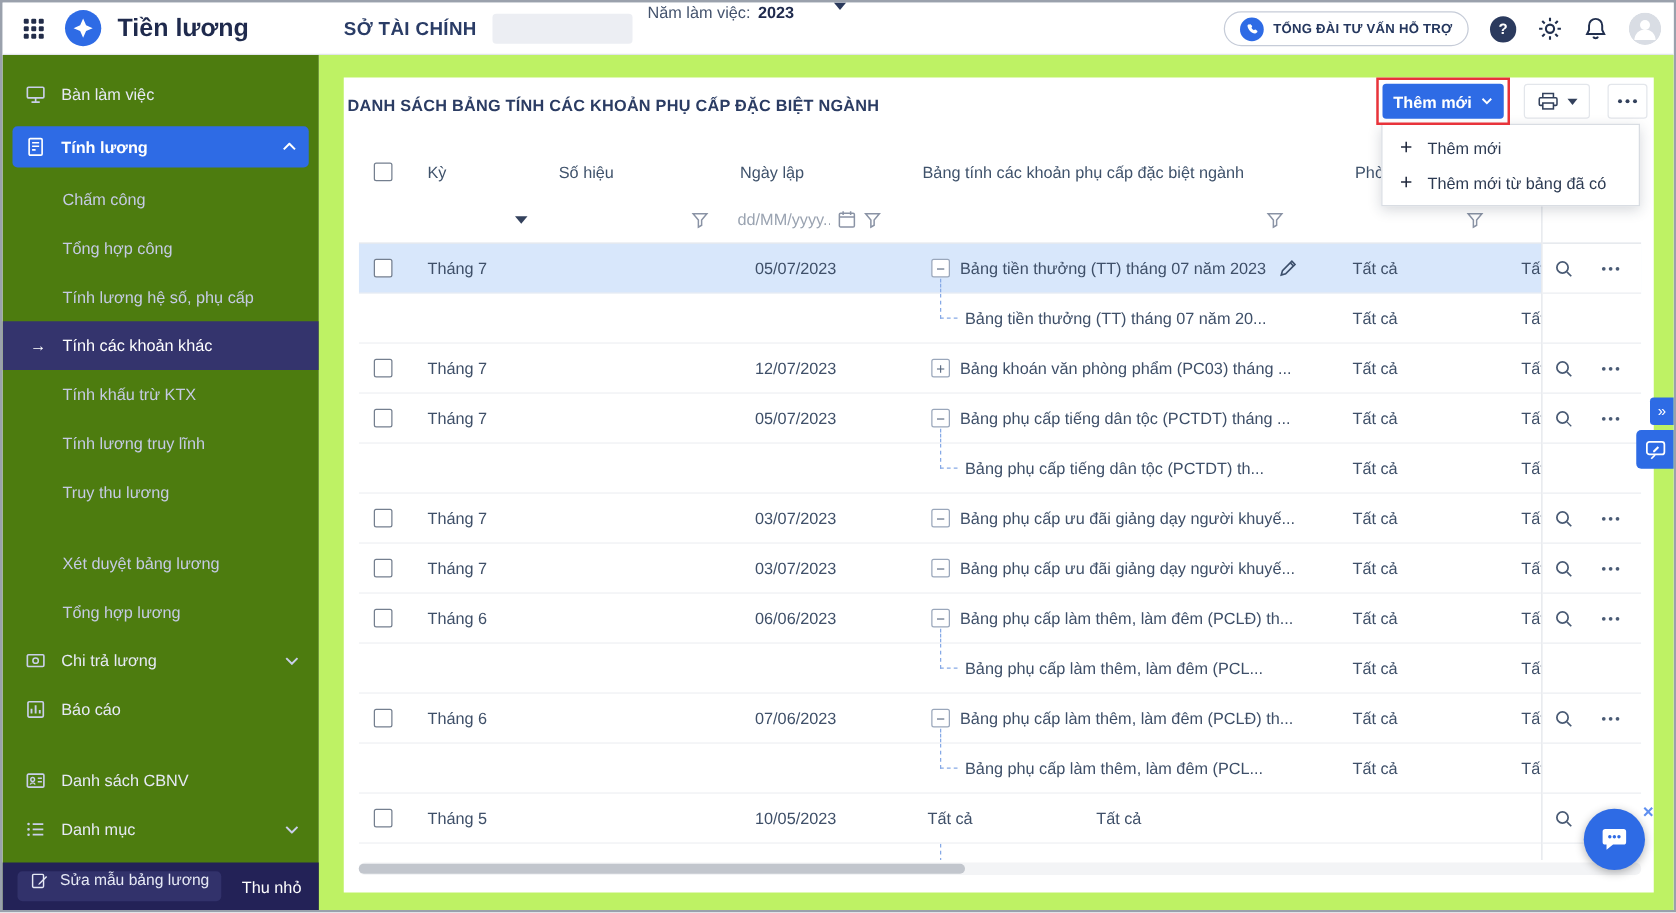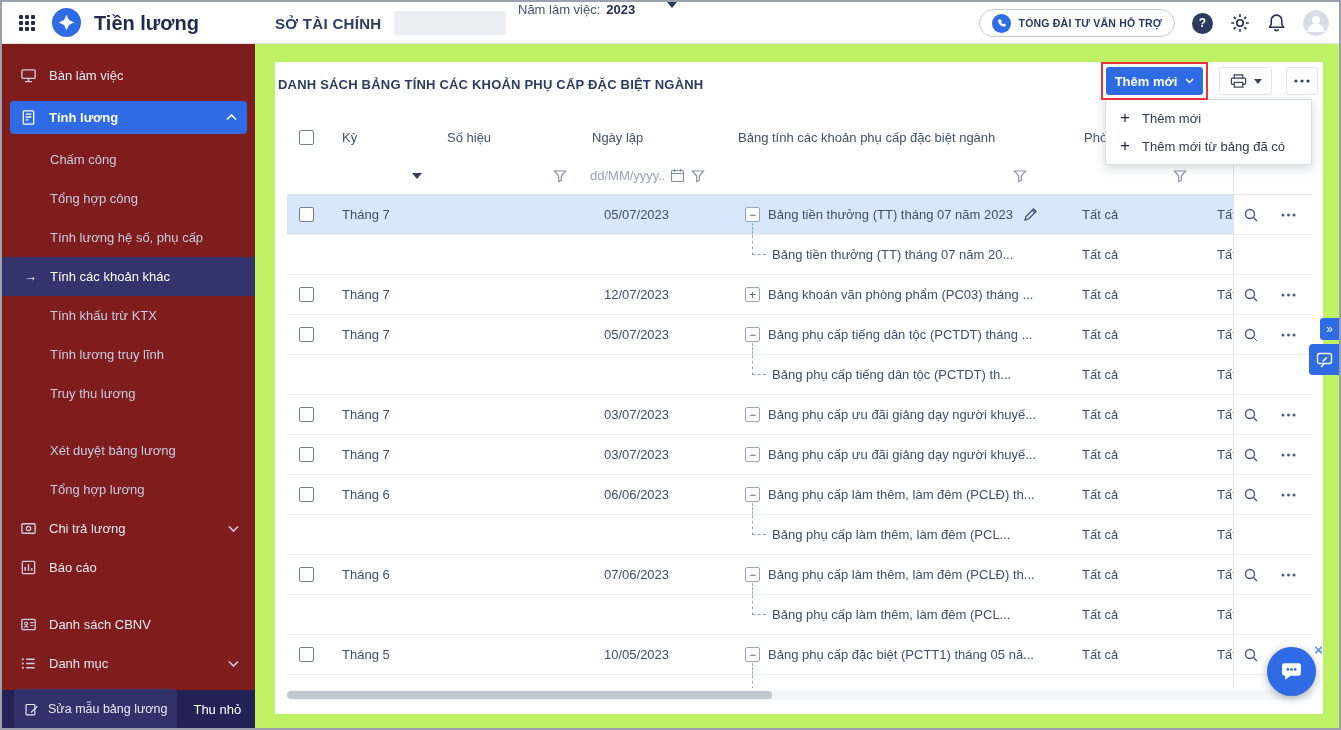--- a/index.html
+++ b/index.html
@@ -20,32 +20,32 @@
 .tb-right{position:absolute;right:10px;top:0;height:42px;display:flex;align-items:center;gap:17px}
 .support-pill{display:flex;align-items:center;gap:8px;height:28px;padding:0 12px;border:1px solid #c6ccd8;border-radius:14px;background:#fff;cursor:pointer;font-family:inherit}
 .support-pill .ph{width:19px;height:19px;border-radius:50%;background:#2e6be5;display:flex;align-items:center;justify-content:center;flex:none}
 .support-pill span.txt{font-size:10.5px;font-weight:bold;color:#25375e;letter-spacing:.2px;white-space:nowrap}
 .help{width:21px;height:21px;border-radius:50%;background:#2b3a5e;color:#fff;font-size:12px;font-weight:bold;display:flex;align-items:center;justify-content:center;cursor:pointer}
 .help::before{content:"?"}
 .icon-btn{cursor:pointer;display:flex;align-items:center}
 .avatar{width:26px;height:26px;border-radius:50%;overflow:hidden;cursor:pointer}
 
 
-.sidebar{position:absolute;top:42px;bottom:0;left:0;width:253px;background:#7f1d1d;z-index:30;display:flex;flex-direction:column}
+.sidebar{position:absolute;top:42px;bottom:0;left:0;width:253px;background:#4d7c0f;z-index:30;display:flex;flex-direction:column}
 .side-nav{flex:1;padding-top:12px;overflow:hidden}
 .s-item{height:39px;display:flex;align-items:center;gap:12px;padding:0 16px 0 18px;font-size:13px;color:#e6e9f5;cursor:pointer}
 .s-parent-active{background:#2e6be5;margin:6px 8px;border-radius:4px;height:33px;padding:0 10px 0 10px;color:#fff;font-weight:bold}
 .chev{margin-left:auto;display:flex}
 .s-sub{height:39px;display:flex;align-items:center;padding-left:48px;font-size:13px;color:#c5cbe4;cursor:pointer;white-space:nowrap}
 .s-sub-active{background:#34346d;color:#fff}
 .arrow{flex:none;width:28px;margin-left:-28px;padding-left:2px;color:#fff}
 .arrow::before{content:"→"}
 .s-gap{height:18px}
 .side-bottom{height:38px;background:#232257;display:flex;align-items:center;padding:0 12px}
-.bottom-chip{display:flex;align-items:center;gap:9px;height:40px;padding:0 10px;background:#32326b;border-radius:4px;color:#e6e9f5;font-size:12.5px;cursor:pointer;white-space:nowrap}
+.bottom-chip{display:flex;gap:9px;height:24px;padding:0 10px;background:#32326b;border-radius:4px;color:#e6e9f5;font-size:12.5px;cursor:pointer;white-space:nowrap}
 .collapse-label{color:#fff;font-size:13px;margin-left:16px;cursor:pointer}
 
 
 .main{position:absolute;top:42px;left:253px;right:0;bottom:0;background:#bef264}
 .card{position:absolute;top:18px;left:20px;width:1048px;height:652px;background:#fff}
 .card-title{position:absolute;left:3px;top:15px;font-size:13px;font-weight:bold;color:#2b3c63;letter-spacing:.2px}
 .btn-add{position:absolute;left:831px;top:5px;width:97px;height:28px;background:#2e6be5;border:none;border-radius:3px;color:#fff;font-size:13px;font-weight:bold;display:flex;align-items:center;justify-content:center;gap:8px;cursor:pointer;z-index:62;font-family:inherit}
 .red-ring{position:absolute;left:826px;top:0;width:107px;height:38px;border:2px solid #e8333a;z-index:61;pointer-events:none}
 .print-btn{position:absolute;left:944px;top:5px;width:53px;height:28px;background:#fff;border:1px solid #e3e6eb;border-radius:3px;display:flex;align-items:center;justify-content:center;gap:7px;cursor:pointer}
 .dcaret{width:0;height:0;border-left:4px solid transparent;border-right:4px solid transparent;border-top:5px solid #33415c}
@@ -502,25 +502,20 @@
           <div class="c c-unit pl20">Tất cả</div>
         </div>
 
         <div class="trow">
           <div class="c c-check">
               <span class="cb"></span>
             </div>
           <div class="c c-period pl15">Tháng 5</div>
           <div class="c c-num"></div>
           <div class="c c-date pl27">10/05/2023</div>
-          <div class="c c-name">
-              <span class="exp exp-minus"></span>
-              <span class="nm">Bảng phụ cấp đặc biệt (PCTT1) tháng 05 nă...</span>
-              <span class="stub"></span>
-            </div>
           <div class="c c-dept pl10">Tất cả</div>
           <div class="c c-unit pl20">Tất cả</div>
         </div>
 
         <div class="trow">
           <div class="c c-check"></div>
             <div class="c c-period"></div>
             <div class="c c-num"></div>
             <div class="c c-date"></div>
           <div class="c c-name">

